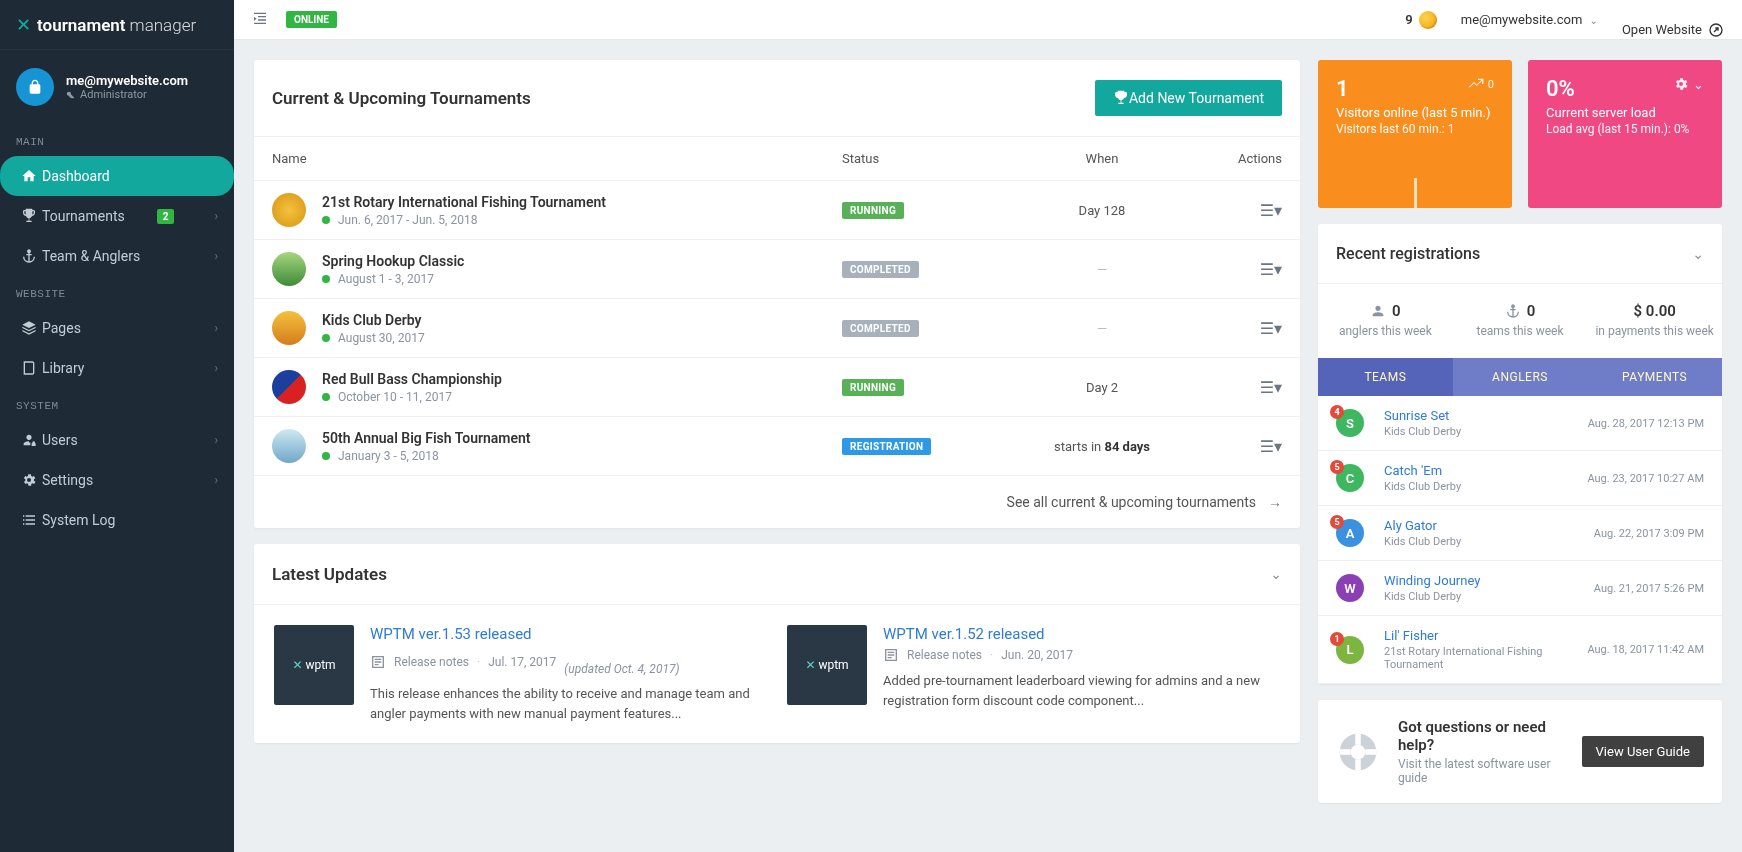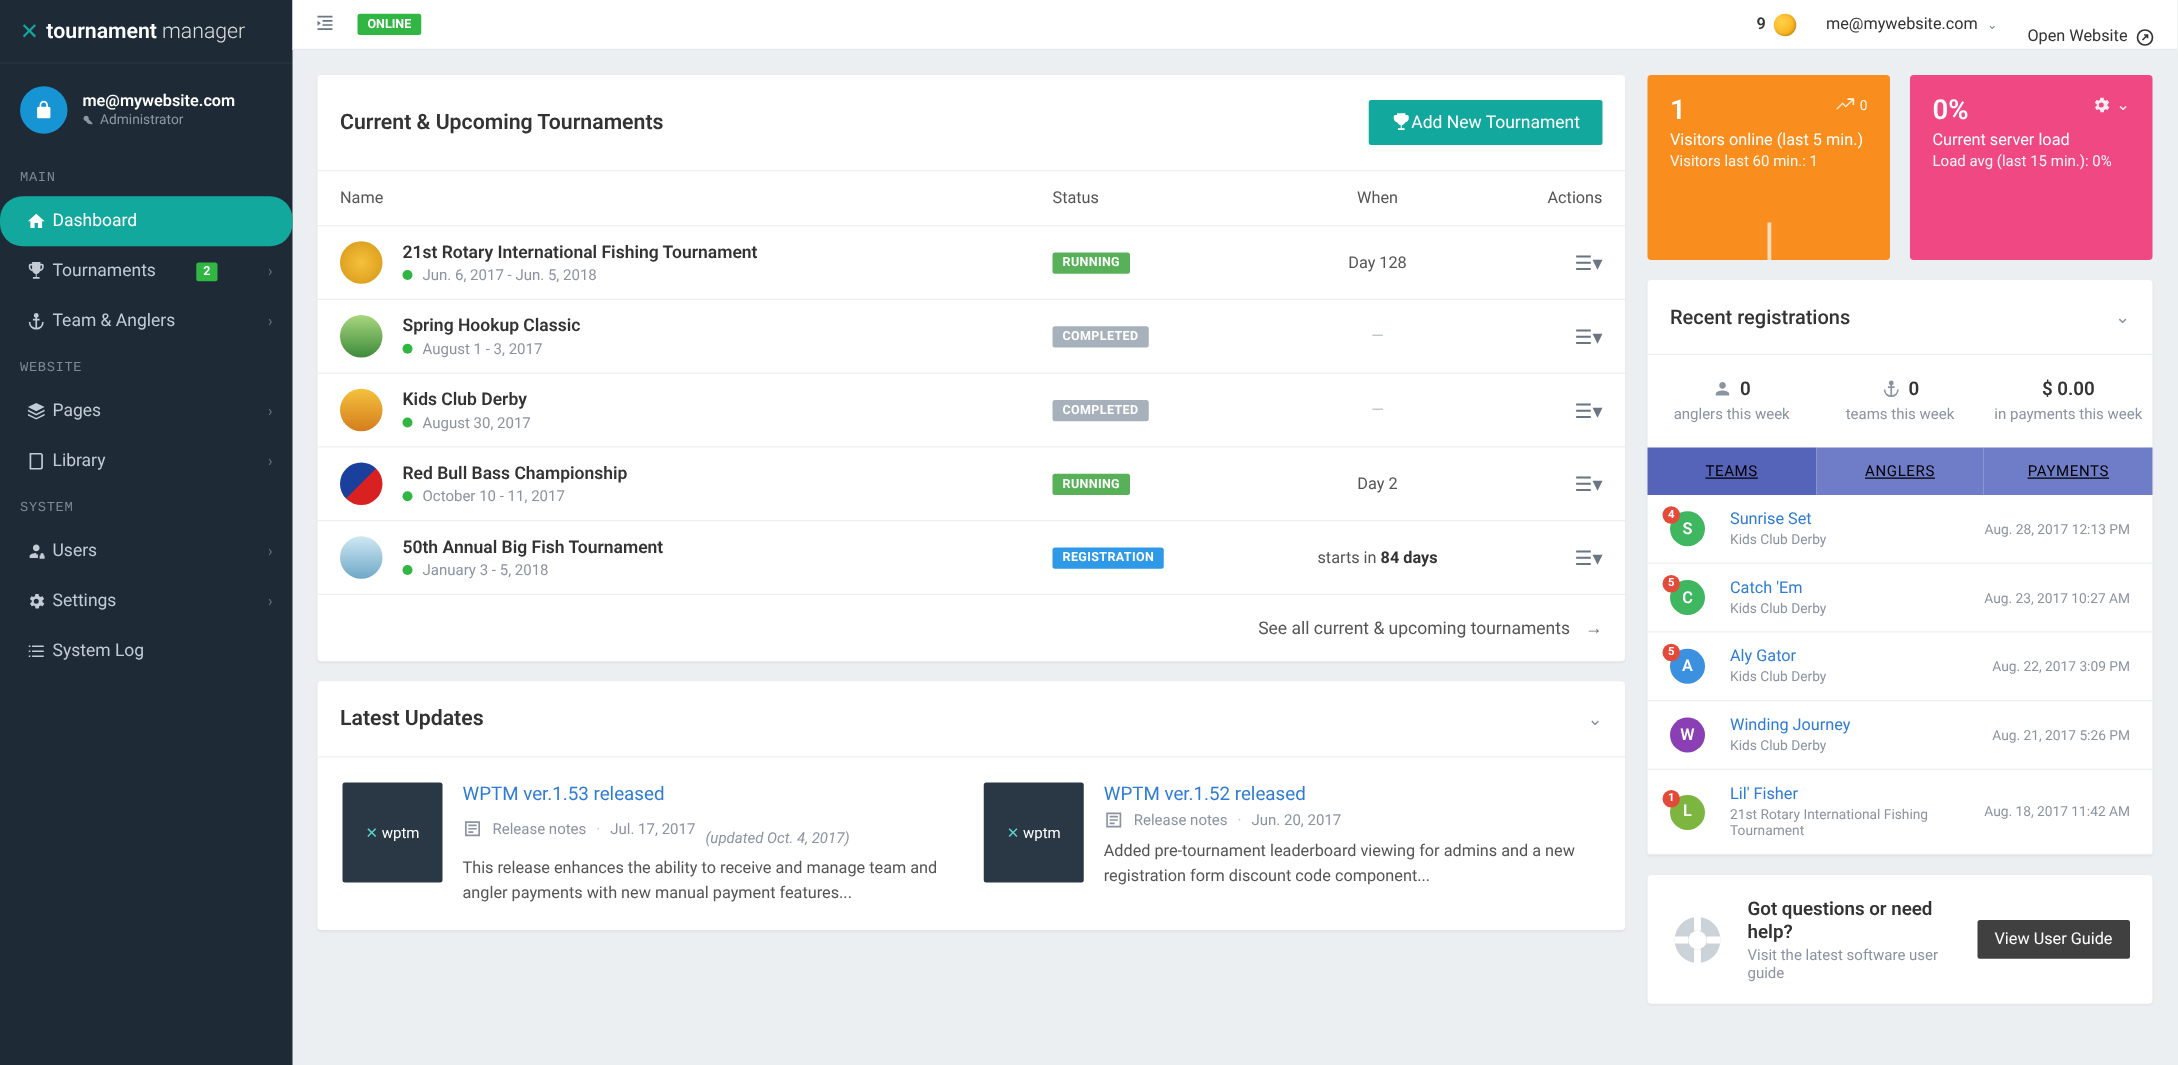--- a/index.html
+++ b/index.html
@@ -88,21 +88,21 @@
 .tile-sparkline { position: absolute; left: 0; right: 0; bottom: 0; height: 40px; display: flex; align-items: flex-end; justify-content: center; }
 .tile-bar { width: 3px; height: 30px; background: rgba(255,255,255,0.7); }
 .gear-caret { display: flex; align-items: center; gap: 4px; font-size: 13px; opacity: 0.9; cursor: pointer; }
 
 
 .reg-stats { display: flex; padding: 18px 0 20px; }
 .reg-stat { flex: 1; text-align: center; }
 .reg-stat-value { font-size: 15px; font-weight: 600; color: #333; display: flex; justify-content: center; align-items: center; gap: 6px; }
 .reg-stat-label { font-size: 12px; color: #8a94a0; margin-top: 4px; }
 .reg-tabs { display: flex; }
-.reg-tab { flex: 1; background: #6f7dc8; color: #000000; text-align: center; padding: 12px 0; font-size: 12px; cursor: pointer; letter-spacing: 0.5px; text-decoration: underline; }
+.reg-tab { flex: 1; background: #6f7dc8; color: #fef9c3; text-align: center; padding: 12px 0; font-size: 12px; cursor: pointer; letter-spacing: 0.5px; }
 .reg-tab.active { background: #5563b8; }
 .reg-list-item { display: flex; align-items: center; padding: 12px 18px; border-bottom: 1px solid #edf0f2; }
 .reg-avatar-wrap { position: relative; width: 34px; margin-right: 14px; }
 .reg-avatar { width: 28px; height: 28px; border-radius: 50%; color: #fff; font-weight: 600; font-size: 13px; display: flex; align-items: center; justify-content: center; }
 .reg-avatar.green { background: #3fb660; }
 .reg-avatar.blue { background: #3c90e0; }
 .reg-avatar.purple { background: #8a3fb5; }
 .reg-avatar.lime { background: #7cb53f; }
 .reg-badge { position: absolute; top: -4px; left: -6px; background: #e44a3a; color: #fff; font-size: 9px; width: 14px; height: 14px; border-radius: 50%; display: flex; align-items: center; justify-content: center; font-weight: bold; }
 .reg-info { flex: 1; display: flex; flex-direction: column; }

